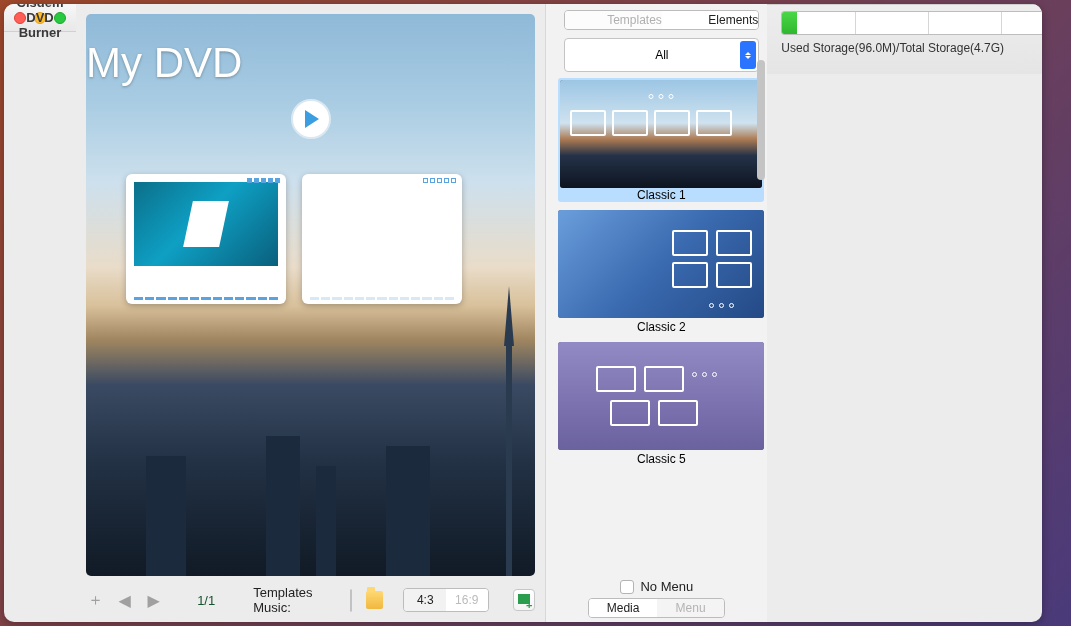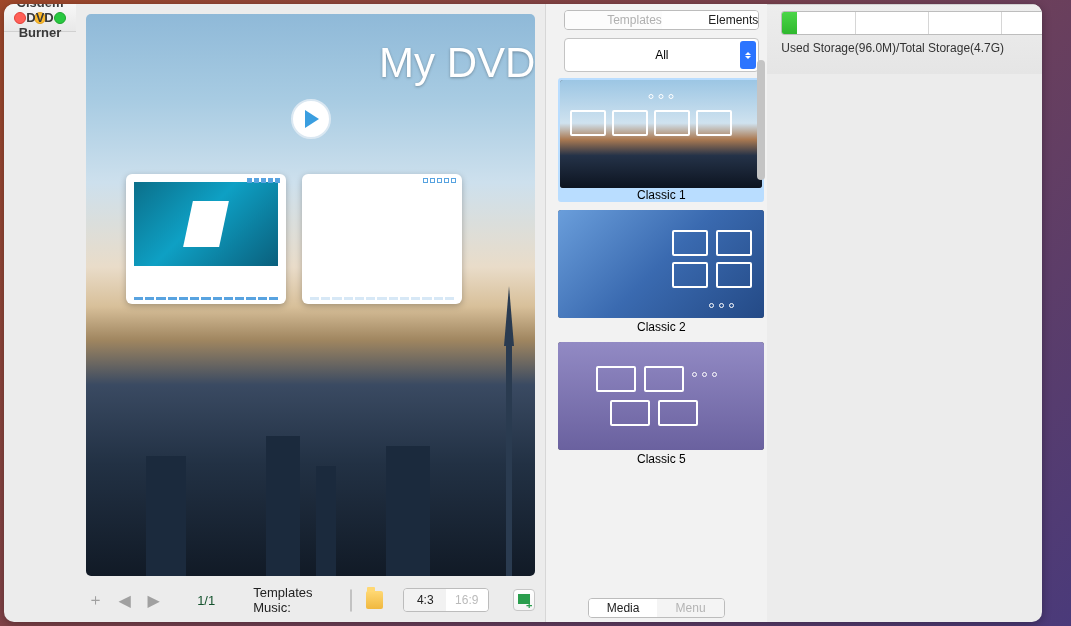--- a/index.html
+++ b/index.html
@@ -61,21 +61,21 @@
     border-radius: 5px;
     position: relative;
     overflow: hidden;
   }
   
   .building { position:absolute; bottom:0; background:#1b2a3d; }
   .tower { position:absolute; bottom:0; width:6px; background:#2a3b50; }
   .tower::before { content:''; position:absolute; top:-60px; left:-2px; width:10px; height:60px; background:#2a3b50; clip-path: polygon(50% 0, 100% 100%, 0 100%); }
 
   .dvd-title {
-    position:absolute; top:25px; left:0; right:0; text-align:right;
+    position:absolute; top:25px; left:0; right:0; text-align:left;
     font-size: 42px; font-weight: 300; color: #fff;
     text-shadow: 0 1px 3px rgba(0,0,0,0.3);
   }
   .play-btn {
     position:absolute; top:85px; left:50%; transform:translateX(-50%);
     width:40px; height:40px; border-radius:50%;
     background:#fff; display:flex; align-items:center; justify-content:center;
     border:2px solid #dbe8f2;
   }
   .play-btn::after { content:''; width:0; height:0; border-left:14px solid #3a9ee0; border-top:9px solid transparent; border-bottom:9px solid transparent; margin-left:3px; }
@@ -357,20 +357,24 @@
           </div>
             </div>
           <div>Classic 5</div>
         </div>
       </div>
 
       <div class="sidebar-scroll">
           <div class="thumb-s"></div>
         </div>
 
+      <div class="no-menu-row">
+        <div class="no-menu-check"></div>
+        <span>No Menu</span>
+      </div>
       <div class="bottom-tabs">
         <div class="active">Media</div>
         <div class="dim">Menu</div>
       </div>
     </div>
 
   </div>
 
   <div class="footer">
     <div class="storage">

